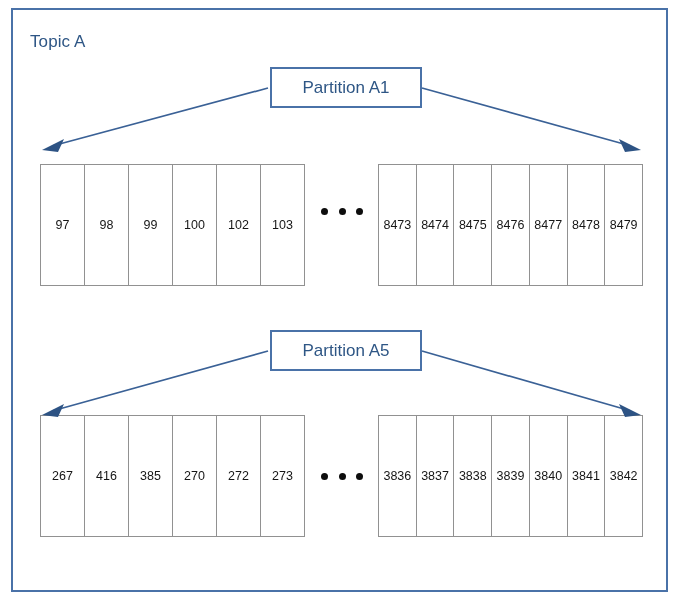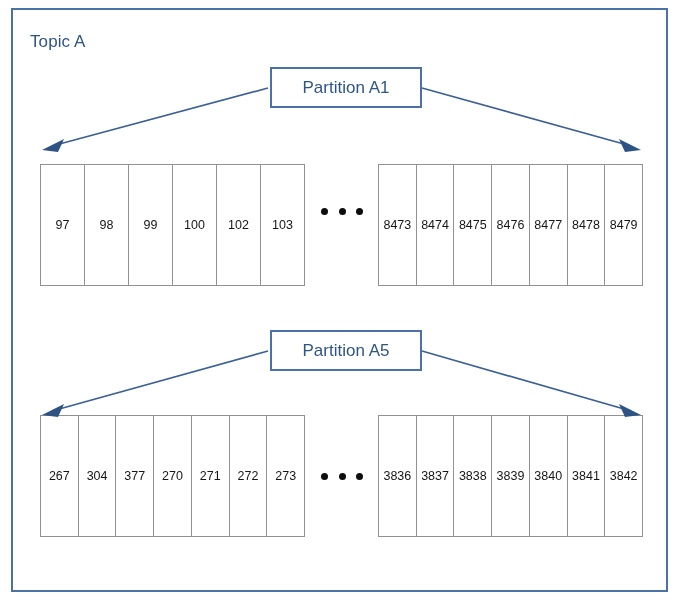--- a/index.html
+++ b/index.html
@@ -175,24 +175,23 @@
     <div class="segment-cell">8476</div>
     <div class="segment-cell">8477</div>
     <div class="segment-cell">8478</div>
     <div class="segment-cell">8479</div>
   </div>
 
   <div class="partition-label p2">Partition A5</div>
 
   <div class="segment-strip r2 left">
     <div class="segment-cell">267</div>
-    <div class="segment-cell">304</div>
-    <div class="segment-cell">377</div>
+    <div class="segment-cell">416</div>
+    <div class="segment-cell">385</div>
     <div class="segment-cell">270</div>
-    <div class="segment-cell">271</div>
     <div class="segment-cell">272</div>
     <div class="segment-cell">273</div>
   </div>
 
   <div class="ellipsis r2">
     <span class="dot"></span>
     <span class="dot"></span>
     <span class="dot"></span>
   </div>
 

